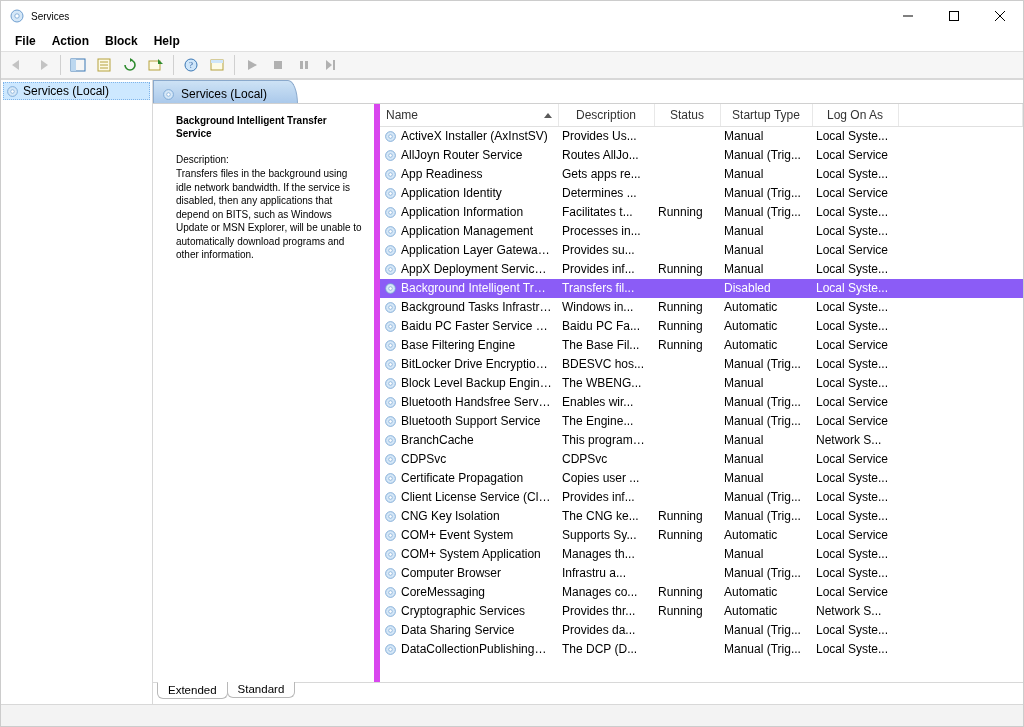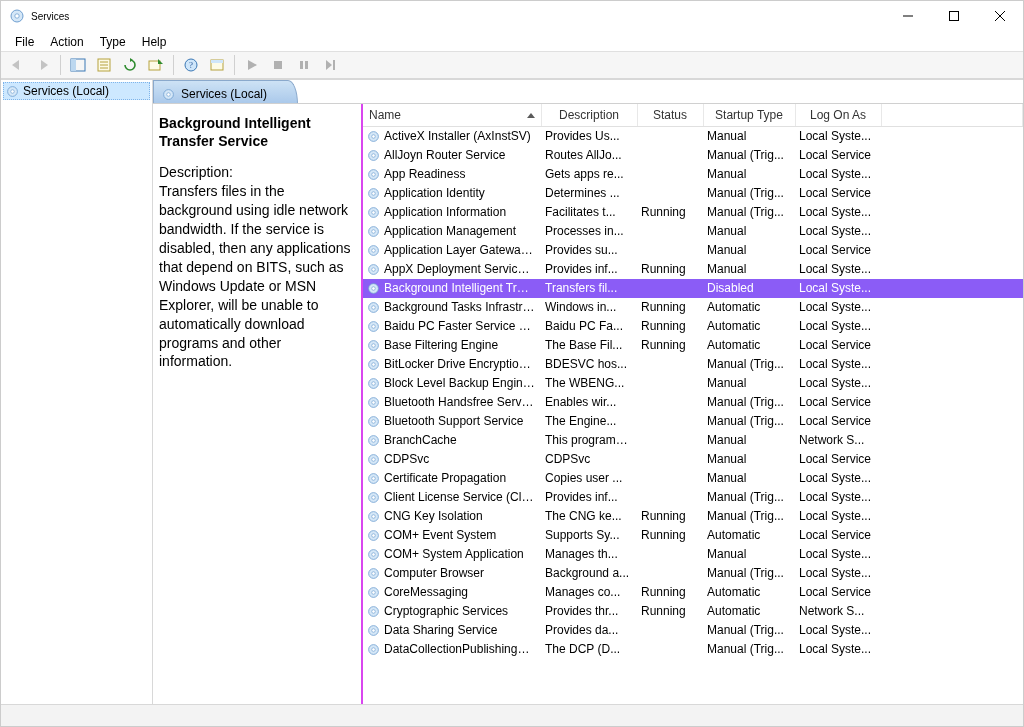--- a/index.html
+++ b/index.html
@@ -30,23 +30,24 @@
   .win-btn {
     width: 46px; height: 30px;
     display: flex; align-items: center; justify-content: center;
     font-family: "Segoe MDL2 Assets","Segoe UI Symbol",sans-serif;
     font-size: 10px;
   }
   .win-btn svg { display:block; }
   
   .menubar {
     height: 20px;
-    display: flex; align-items: flex-end;
+    display: flex; align-items: center;
     padding: 0 6px;
     background: #fff;
+    font-weight: bold;
   }
   .menubar .menu-item { padding: 2px 8px; }
   
   .toolbar {
     height: 28px;
     background: #f6f6f6;
     border-top: 1px solid #e0e0e0;
     border-bottom: 1px solid #d8d8d8;
     display: flex; align-items: center;
     padding: 0 4px;
@@ -102,23 +103,24 @@
     content:"";
     position:absolute; left:0; right:0; bottom:0; height:1px;
     background:#d0d0d0;
   }
   .content-split {
     flex:1; display:flex; min-height:0;
   }
   .detail-pane {
     width: 210px; min-width:210px;
     padding: 10px 10px 10px 6px;
-    border-right: 2px solid #d946ef;
-    font-size: 14px;
+    border-right: 6px solid #d946ef;
+    font-size: 10px;
     color:#000;
+    margin-left:17px;
   }
   .detail-title { font-weight:bold; margin-bottom:14px; line-height:1.3; }
   .detail-label { margin-bottom:2px; }
   .detail-desc { line-height:1.35; }
   .list-pane {
     flex:1; min-width:0; overflow:hidden; position:relative;
     display:flex;
   }
   .list-scroll {
     flex:1; overflow-y:auto; overflow-x:hidden;
@@ -224,21 +226,21 @@
       <svg width="10" height="10">
         <line x1="0" y1="0" x2="10" y2="10" stroke="#000" stroke-width="1"></line>
         <line x1="10" y1="0" x2="0" y2="10" stroke="#000" stroke-width="1"></line>
       </svg>
     </div>
 </div>
 
 <div class="menubar">
   <div class="menu-item">File</div>
   <div class="menu-item">Action</div>
-  <div class="menu-item">Type</div>
+  <div class="menu-item">Block</div>
   <div class="menu-item">Help</div>
 </div>
 
 <div class="toolbar">
   <div class="tool-btn disabled">
       <svg width="16" height="14">
         <path d="M10 2 L3 7 L10 12 Z" fill="#666"></path>
       </svg>
     </div>
   <div class="tool-btn disabled">
@@ -618,21 +620,21 @@
                   <td></td>
                   <td>Manual</td>
                   <td>Local Syste...</td>
                   <td></td>
                 </tr>
                 <tr>
                   <td class="name-cell"><svg class="row-icon gear gear-sm" viewBox="0 0 16 16" width="13" height="13">
                       <circle class="outer" cx="8" cy="8" r="6"></circle>
                       <circle class="inner" cx="8" cy="8" r="2.2"></circle>
                     </svg><span>Computer Browser</span></td>
-                  <td>Background a...</td>
+                  <td>Infrastru a...</td>
                   <td></td>
                   <td>Manual (Trig...</td>
                   <td>Local Syste...</td>
                   <td></td>
                 </tr>
                 <tr>
                   <td class="name-cell"><svg class="row-icon gear gear-sm" viewBox="0 0 16 16" width="13" height="13">
                       <circle class="outer" cx="8" cy="8" r="6"></circle>
                       <circle class="inner" cx="8" cy="8" r="2.2"></circle>
                     </svg><span>CoreMessaging</span></td>
@@ -674,16 +676,20 @@
                   <td>Manual (Trig...</td>
                   <td>Local Syste...</td>
                   <td></td>
                 </tr>
               </tbody>
           </table>
         </div>
       </div>
     </div>
 
+    <div class="bottom-tabs">
+      <div class="bottom-tab active">Extended</div>
+      <div class="bottom-tab">Standard</div>
+    </div>
   </div>
 </div>
 
 <div class="statusbar"></div>
 
 </body></html>

